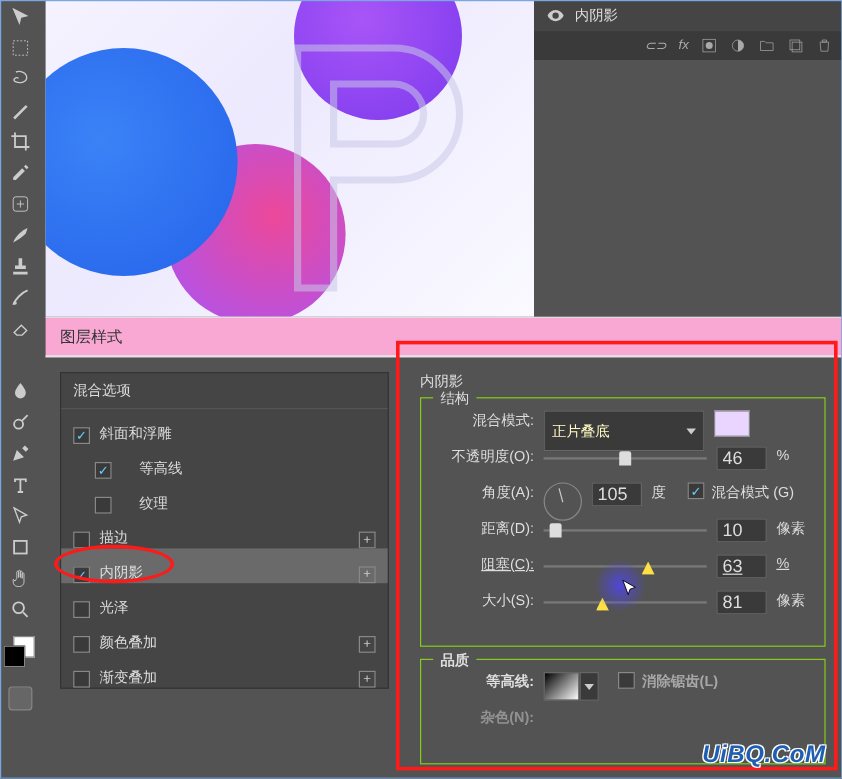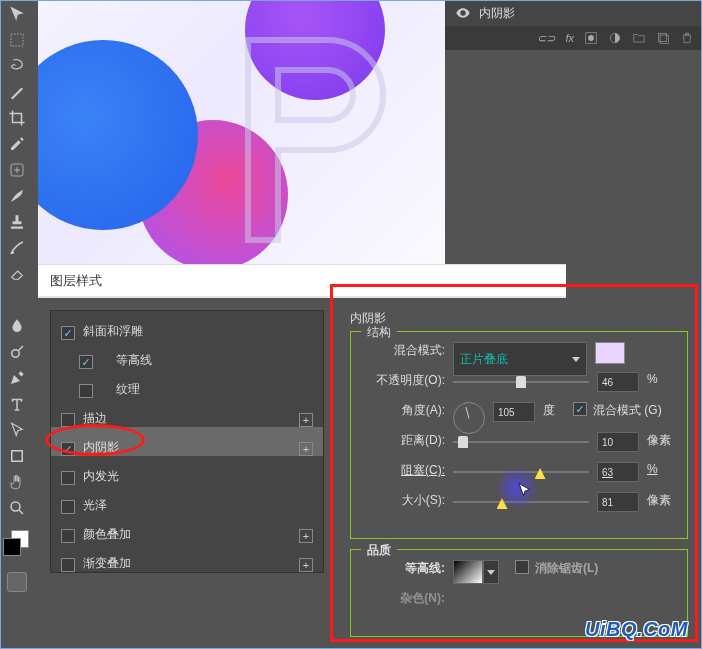--- a/index.html
+++ b/index.html
@@ -18,21 +18,21 @@
 .canvas-preview::after { content: ""; position: absolute; top: 40px; left: -30px; width: 190px; height: 190px; border-radius: 50%; background: radial-gradient(circle at 40% 40%, #3b82f6, #2563eb); }
 .blob2 { position: absolute; top: 120px; left: 100px; width: 150px; height: 150px; border-radius: 50%; background: radial-gradient(circle at 60% 40%, #ec4899, #a855f7); }
 .glass-p { position: absolute; top: 30px; left: 190px; width: 180px; height: 220px; opacity: 0.6; }
 
 .layers-top { position: absolute; left: 445px; top: 0; width: 257px; height: 50px; background: #454545; }
 .layer-row { display: flex; align-items: center; height: 26px; padding: 0 10px; color: #ddd; font-size: 12px; gap: 8px; }
 .layer-footer { position: absolute; bottom: 0; left: 0; right: 0; height: 24px; background: #3a3a3a; display: flex; justify-content: flex-end; align-items: center; padding: 0 8px; gap: 10px; }
 .layer-footer span { color: #aaa; font-size: 11px; font-style: italic; }
 .mini-icon { width: 14px; height: 14px; display: inline-block; }
 
-.dialog-title { position: absolute; left: 38px; top: 264px; width: 528px; height: 34px; background: #ffffff; color: #333; display: flex; align-items: center; padding: 0 12px; font-size: 13px; border-top: 1px solid #ddd; border-bottom: 2px solid #e5e5e5; }
+.dialog-title { position: absolute; left: 38px; top: 264px; width: 664px; height: 34px; background: #f9a8d4; color: #333; display: flex; align-items: center; padding: 0 12px; font-size: 13px; border-top: 1px solid #ddd; border-bottom: 2px solid #e5e5e5; }
 
 .styles-panel { position: absolute; left: 38px; top: 298px; width: 298px; height: 351px; background: #535353; padding: 12px; }
 .styles-list { background: #454545; border: 1px solid #333; }
 .style-header-row { padding: 6px 10px; color: #ddd; font-size: 12px; border-bottom: 1px solid #555; }
 .style-row { display: flex; align-items: flex-end; height: 29px; padding: 0 10px; color: #ddd; font-size: 12px; position: relative; }
 .style-row.selected { background: #6a6a6a; }
 .style-row.indent { padding-left: 28px; gap: 15px; }
 .style-checkbox { width: 14px; height: 14px; border: 1px solid #888; margin-right: 8px; display: flex; align-items: center; justify-content: center; background: #3a3a3a; }
 .style-checkbox.checked::after { content: "✓"; color: #6cf; font-size: 11px; }
 .style-plus { position: absolute; right: 10px; width: 14px; height: 14px; border: 1px solid #888; display: flex; align-items: center; justify-content: center; font-size: 11px; color: #ccc; }
@@ -40,28 +40,28 @@
 
 .settings-panel { position: absolute; left: 336px; top: 298px; width: 366px; height: 351px; background: #535353; padding: 12px 14px; }
 .red-box { position: absolute; left: 330px; top: 284px; width: 368px; height: 358px; border: 3px solid #ff1a1a; pointer-events: none; }
 
 .fieldset-title { color: #ddd; font-size: 12px; margin-bottom: 4px; }
 .fieldset { border: 1px solid #84cc16; padding: 10px 10px 16px; margin-bottom: 10px; position: relative; }
 .fieldset-legend { position: absolute; top: -8px; left: 10px; background: #535353; padding: 0 6px; color: #ddd; font-size: 12px; }
 
 .row { display: flex; height: 30px; font-size: 12px; color: #ddd; }
 .row-label { width: 92px; text-align: right; padding-right: 8px; }
-.dropdown { background: #3a3a3a; border: 1px solid #666; height: 22px; width: 134px; color: #14b8a6; padding: 16px 6px; display: flex; align-items: center; justify-content: space-between; }
+.dropdown { background: #3a3a3a; border: 1px solid #666; height: 22px; width: 134px; color: #fef9c3; padding: 16px 6px; display: flex; align-items: center; justify-content: space-between; }
 .dropdown::after { content: ""; border-left: 4px solid transparent; border-right: 4px solid transparent; border-top: 5px solid #ccc; }
 .color-well { width: 30px; height: 22px; background: #e9d5ff; border: 1px solid #888; margin-left: 8px; }
 .slider { flex: 1; height: 20px; position: relative; margin-right: 8px; }
 .slider-track { position: absolute; top: 9px; left: 0; right: 0; height: 2px; background: #777; }
 .slider-thumb { position: absolute; top: 4px; width: 10px; height: 12px; background: #ddd; border-radius: 2px 2px 0 0; }
 .slider-thumb.yellow { background: #fde047; top: 6px; width: 11px; height: 11px; clip-path: polygon(50% 0, 100% 100%, 0 100%); }
-.num-input { width: 42px; height: 20px; background: #3a3a3a; border: 1px solid #666; color: #ddd; padding: 0 4px; font-size: 10px; }
+.num-input { width: 42px; height: 20px; background: #3a3a3a; border: 1px solid #666; color: #ddd; padding: 0 4px; font-size: 15px; }
 .unit { margin-left: 8px; width: 30px; }
 .angle-dial { width: 32px; height: 32px; border: 1px solid #888; border-radius: 50%; position: relative; margin-right: 8px; }
 .angle-dial::after { content: ""; position: absolute; top: 50%; left: 50%; width: 12px; height: 1px; background: #ccc; transform-origin: left; transform: rotate(-105deg); }
 .cb { width: 14px; height: 14px; border: 1px solid #888; margin-right: 6px; display: inline-flex; align-items: center; justify-content: center; background: #3a3a3a; }
 .cb.checked::after { content: "✓"; color: #6cf; font-size: 11px; }
 .contour-well { width: 30px; height: 24px; background: linear-gradient(135deg,#000 0%,#fff 100%); border: 1px solid #666; }
 .contour-dd { width: 16px; height: 24px; background: #3a3a3a; border: 1px solid #666; display: flex; align-items: center; justify-content: center; }
 .contour-dd::after { content: ""; border-left: 4px solid transparent; border-right: 4px solid transparent; border-top: 5px solid #ccc; }
 
 .cursor-spot { position: absolute; width: 44px; height: 44px; border-radius: 50%; background: radial-gradient(circle, rgba(79,70,229,0.9) 0%, rgba(79,70,229,0) 70%); pointer-events: none; }
@@ -222,20 +222,21 @@
       </svg>
   </div>
 </div>
 
 <div class="dialog-title">
   <span>图层样式</span>
 </div>
 
 <div class="styles-panel">
   <div class="styles-list">
+    <div class="style-header-row">混合选项</div>
 
     <div class="style-row">
       <span class="style-checkbox checked"></span>
       <span>斜面和浮雕</span>
     </div>
     <div class="style-row indent">
       <span class="style-checkbox checked"></span>
       <span>等高线</span>
     </div>
     <div class="style-row indent">
@@ -245,24 +246,20 @@
     <div class="style-row">
       <span class="style-checkbox"></span>
       <span>描边</span>
       <span class="style-plus">+</span>
     </div>
     <div class="style-row selected" style="position:relative;">
       <span class="style-checkbox checked"></span>
       <span>内阴影</span>
       <span class="style-plus">+</span>
       <div class="red-circle" style="left:-6px; top:-3px;"></div>
-    </div>
-    <div class="style-row">
-      <span class="style-checkbox"></span>
-      <span>内发光</span>
     </div>
     <div class="style-row">
       <span class="style-checkbox"></span>
       <span>光泽</span>
     </div>
     <div class="style-row">
       <span class="style-checkbox"></span>
       <span>颜色叠加</span>
       <span class="style-plus">+</span>
     </div>

